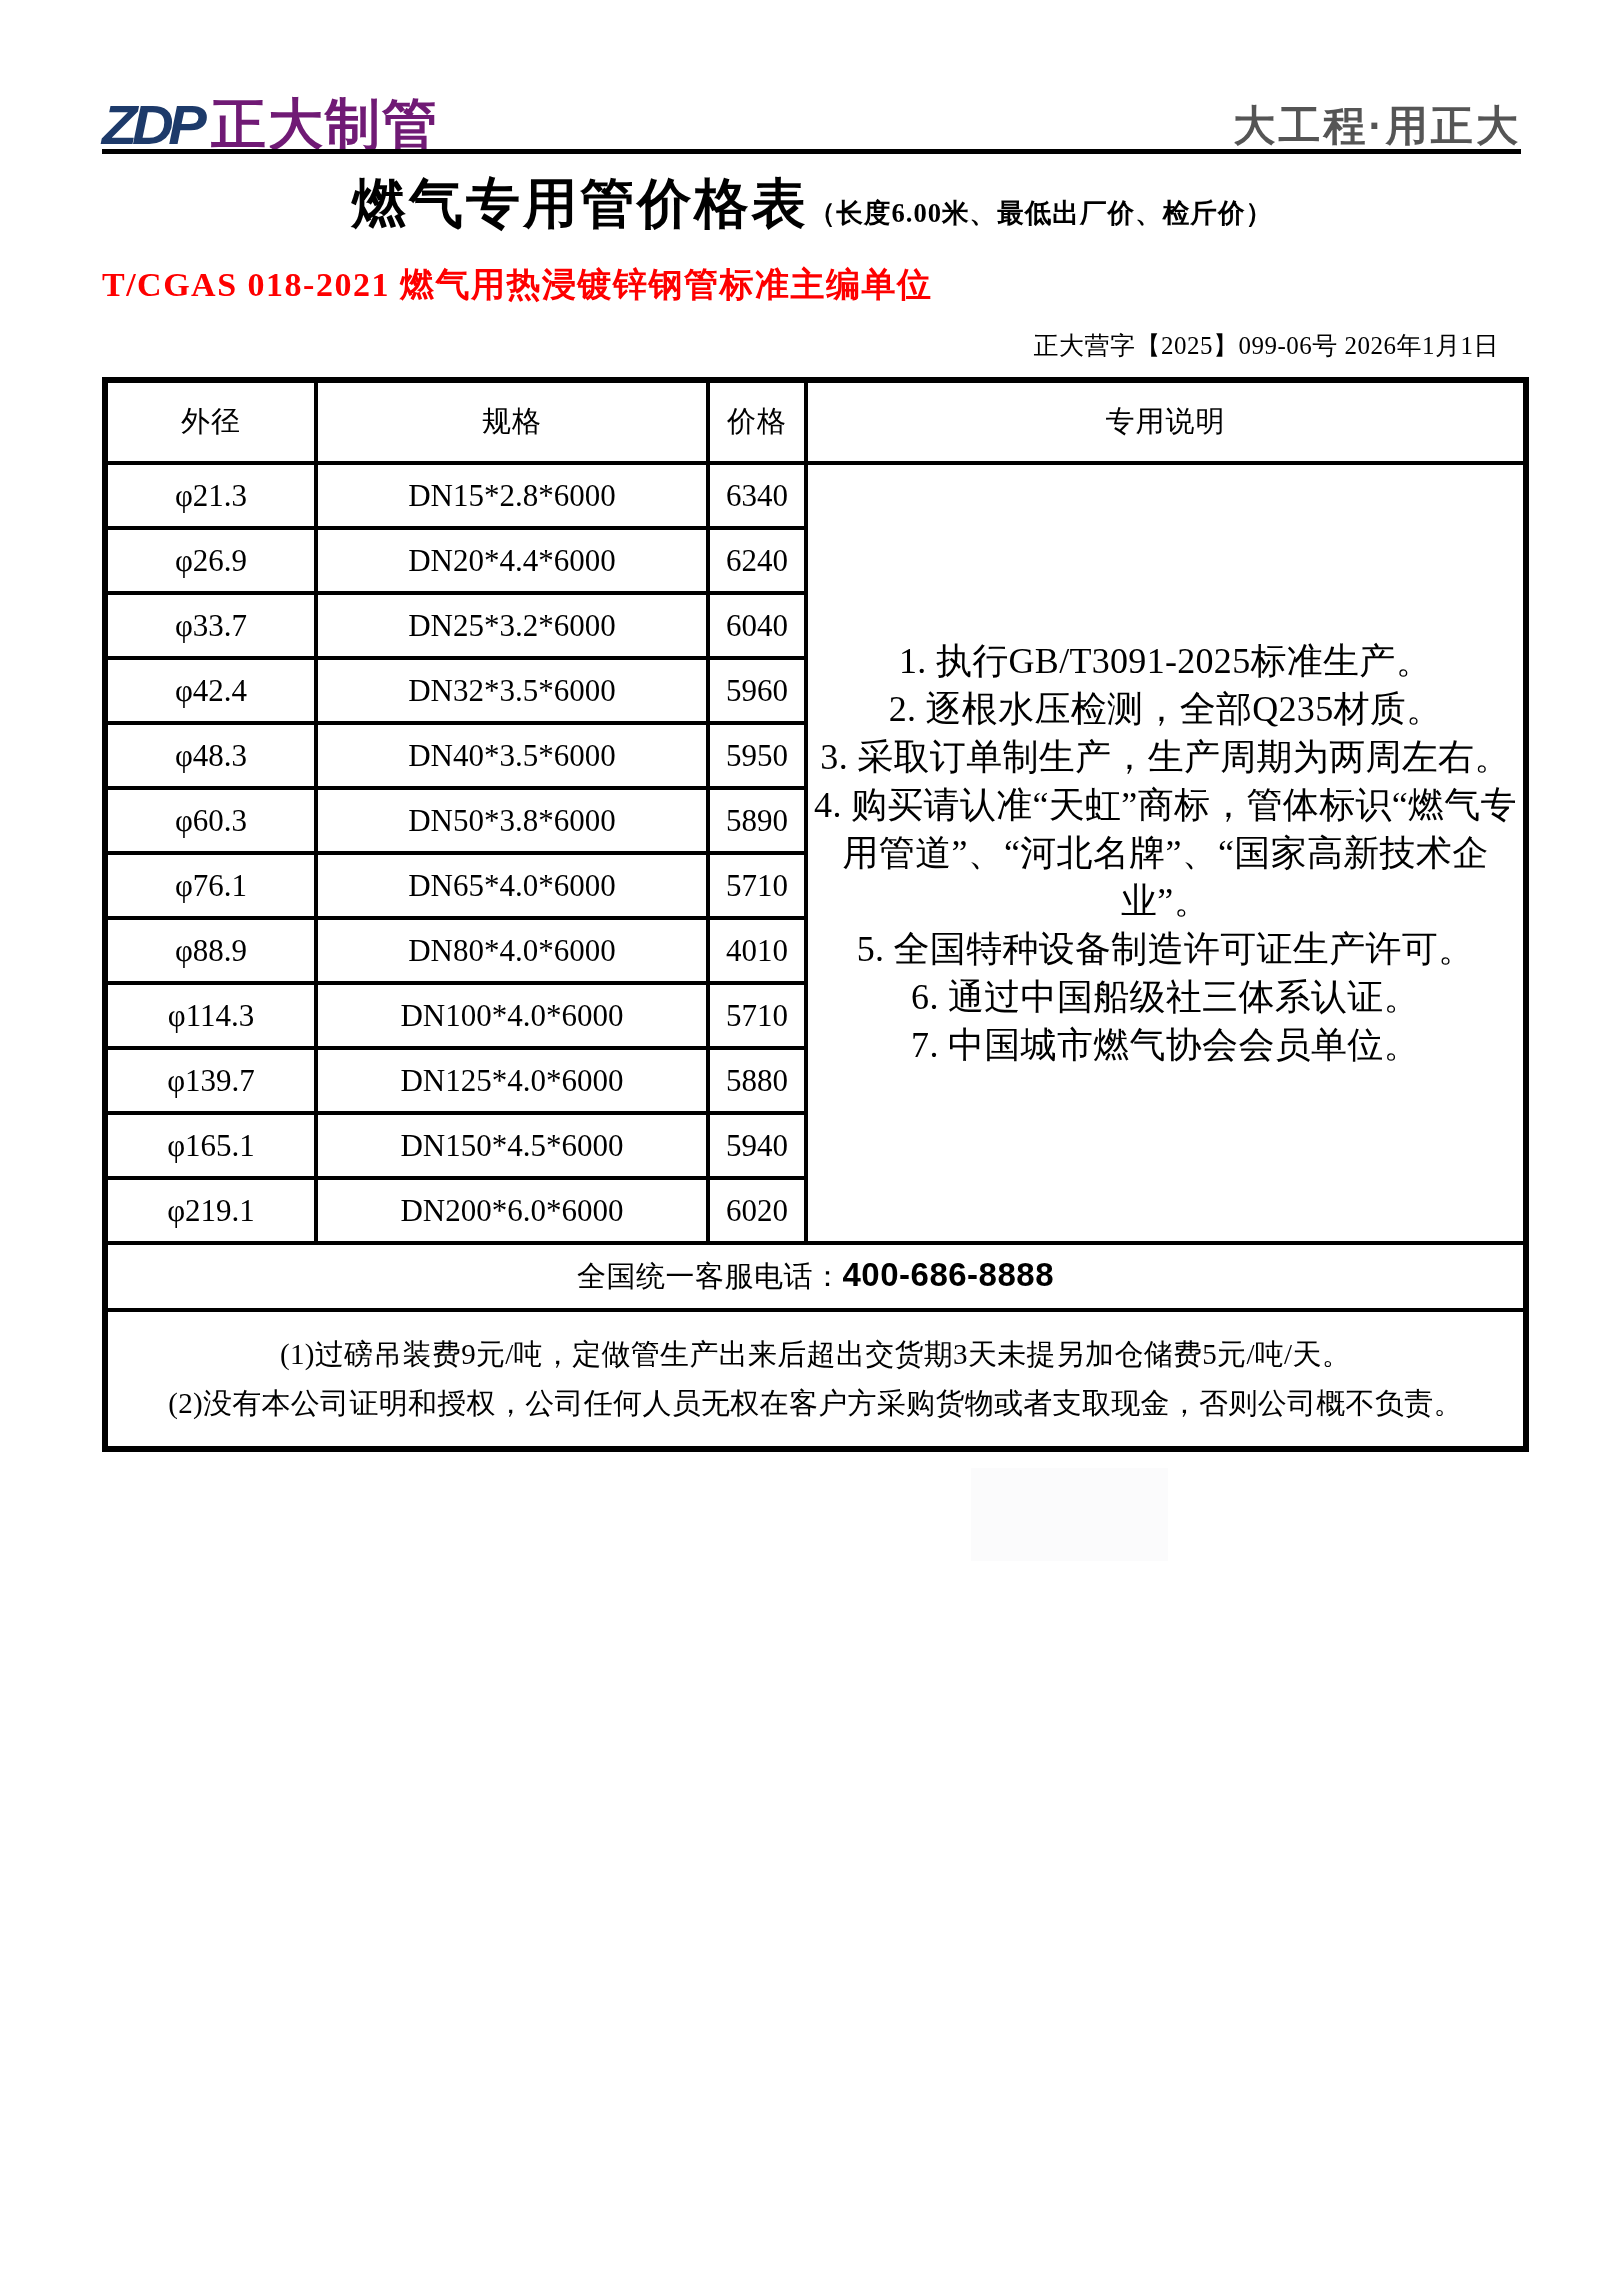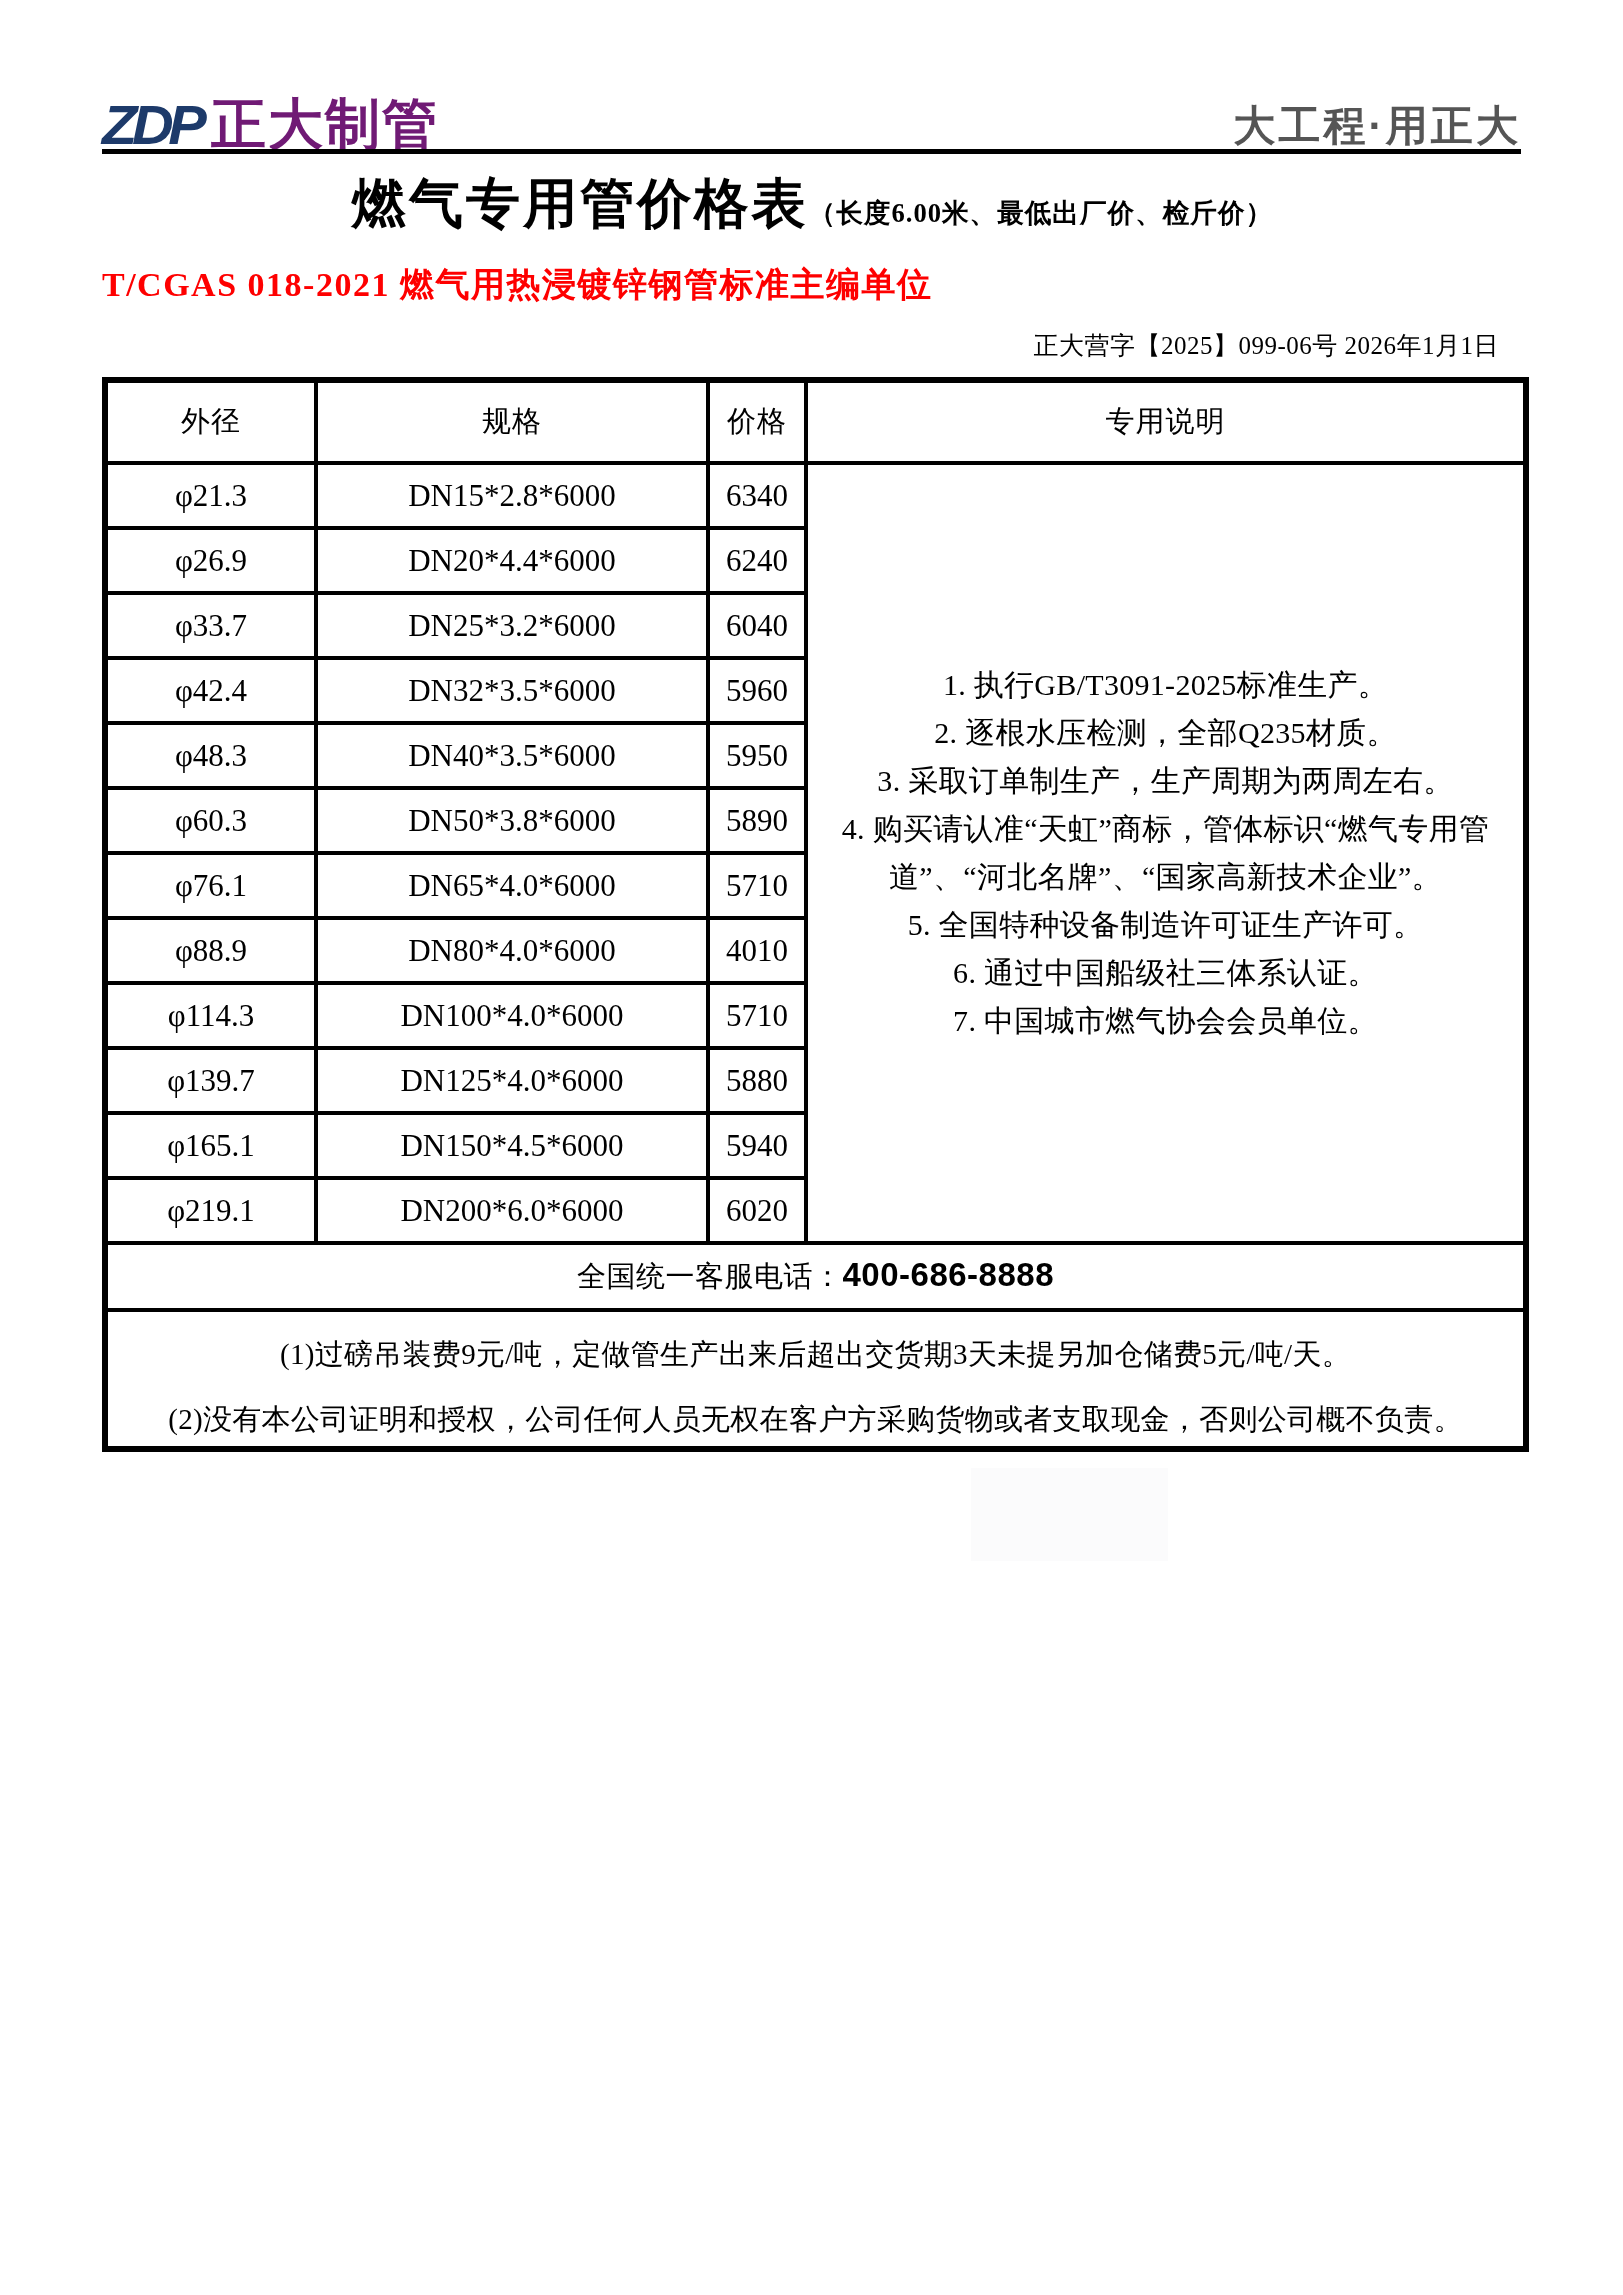--- a/index.html
+++ b/index.html
@@ -135,21 +135,21 @@
   .hdr-cell  { font-size: 29px; letter-spacing: 1px; }
   .od-cell   { font-size: 31px; }
   .spec-cell { font-size: 31px; }
   .price-cell{ font-size: 31px; }
   td.notes-cell {
     text-align: left;
     vertical-align: middle;
     padding: 5.1px 10.2px 5.1px 14.3px;
   }
   .note-line {
-    font-size: 30px;
+    font-size: 36px;
     line-height: 48px;
     letter-spacing: 0.3px;
   }
   .svc-cell { white-space: nowrap; }
   .svc-label {
     font-size: 29px;
     letter-spacing: 0.5px;
   }
   .svc-phone {
     font-family: "Liberation Sans", sans-serif;
@@ -159,21 +159,20 @@
   }
   td.foot-cell {
     text-align: left;
     vertical-align: middle;
     padding: 5.1px 12.3px 5.1px 14.3px;
   }
   .foot-line {
     font-size: 29px;
     line-height: 49px;
     letter-spacing: 0.3px;
-    margin-top: 16px;
   }
   
   .watermark-patch {
     position: absolute;
     left: 971px;
     top: 1468px;
     width: 197px;
     height: 93px;
     background: #fbfbfc;
   }

